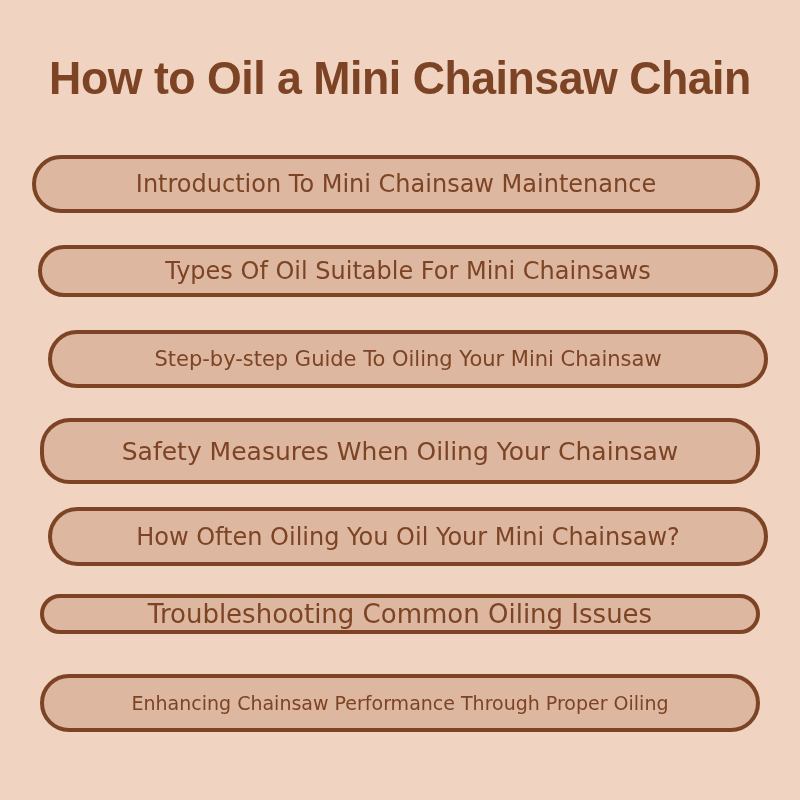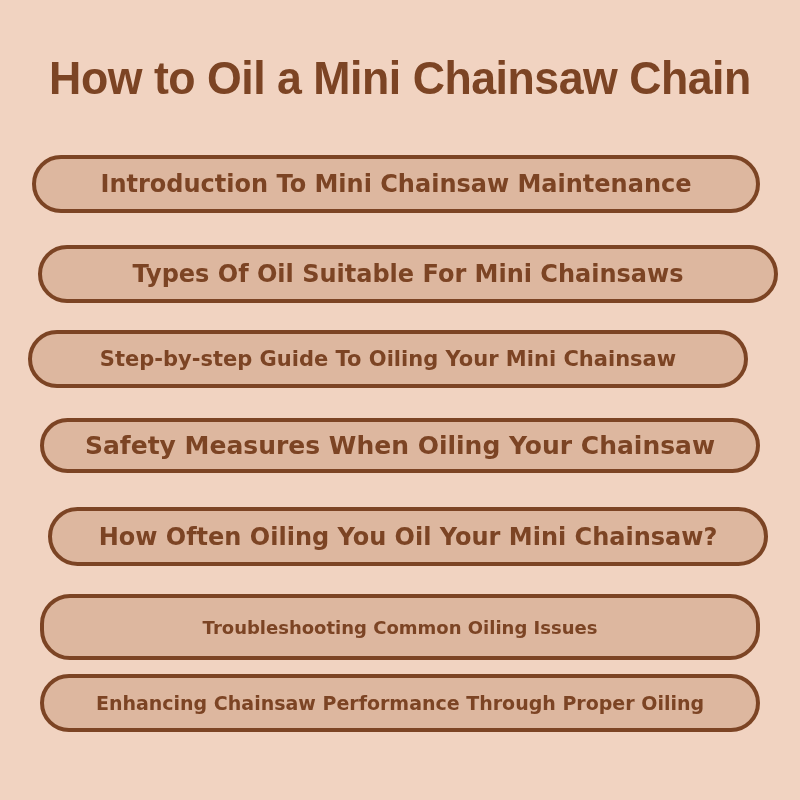--- a/index.html
+++ b/index.html
@@ -12,48 +12,48 @@
     position:absolute; left:0; top:50px; width:800px; text-align:center;
     font-family:"Liberation Sans", sans-serif; font-weight:bold;
     font-size:47px; color:#7c4424; letter-spacing:-0.5px;
     transform:scaleX(0.95); white-space:nowrap;
   }
   .pill {
     position:absolute; box-sizing:border-box;
     border:4px solid #7c4424; border-radius:30px;
     background:#ddb79f;
     display:flex; align-items:center; justify-content:center;
-    color:#7c4424; font-weight:bold; white-space:nowrap; overflow:hidden;
+    color:#7c4424; font-weight:normal; white-space:nowrap; overflow:hidden;
   }
   .pill span { display:inline-block; }
 </style>
 </head>
 <body>
 
 <div class="title">How to Oil a Mini Chainsaw Chain</div>
 
 <div class="pill" style="left:32px; top:155px; width:728px; height:58px; font-size:24px;">
   <span>Introduction To Mini Chainsaw Maintenance</span>
 </div>
 
-<div class="pill" style="left:38px; top:245px; width:740px; height:58px; font-size:24px;">
+<div class="pill" style="left:38px; top:245px; width:740px; height:52px; font-size:24px;">
   <span>Types Of Oil Suitable For Mini Chainsaws</span>
 </div>
 
-<div class="pill" style="left:28px; top:330px; width:720px; height:58px; font-size:21px;">
+<div class="pill" style="left:48px; top:330px; width:720px; height:58px; font-size:21px;">
   <span>Step-by-step Guide To Oiling Your Mini Chainsaw</span>
 </div>
 
-<div class="pill" style="left:40px; top:418px; width:720px; height:55px; font-size:25px;">
+<div class="pill" style="left:40px; top:418px; width:720px; height:66px; font-size:25px;">
   <span>Safety Measures When Oiling Your Chainsaw</span>
 </div>
 
 <div class="pill" style="left:48px; top:507px; width:720px; height:59px; font-size:24px;">
   <span>How Often Oiling You Oil Your Mini Chainsaw?</span>
 </div>
 
-<div class="pill" style="left:40px; top:594px; width:720px; height:66px; font-size:18px;">
+<div class="pill" style="left:40px; top:594px; width:720px; height:40px; font-size:26px;">
   <span>Troubleshooting Common Oiling Issues</span>
 </div>
 
 <div class="pill" style="left:40px; top:674px; width:720px; height:58px; font-size:19px;">
   <span>Enhancing Chainsaw Performance Through Proper Oiling</span>
 </div>
 
 </body></html>

